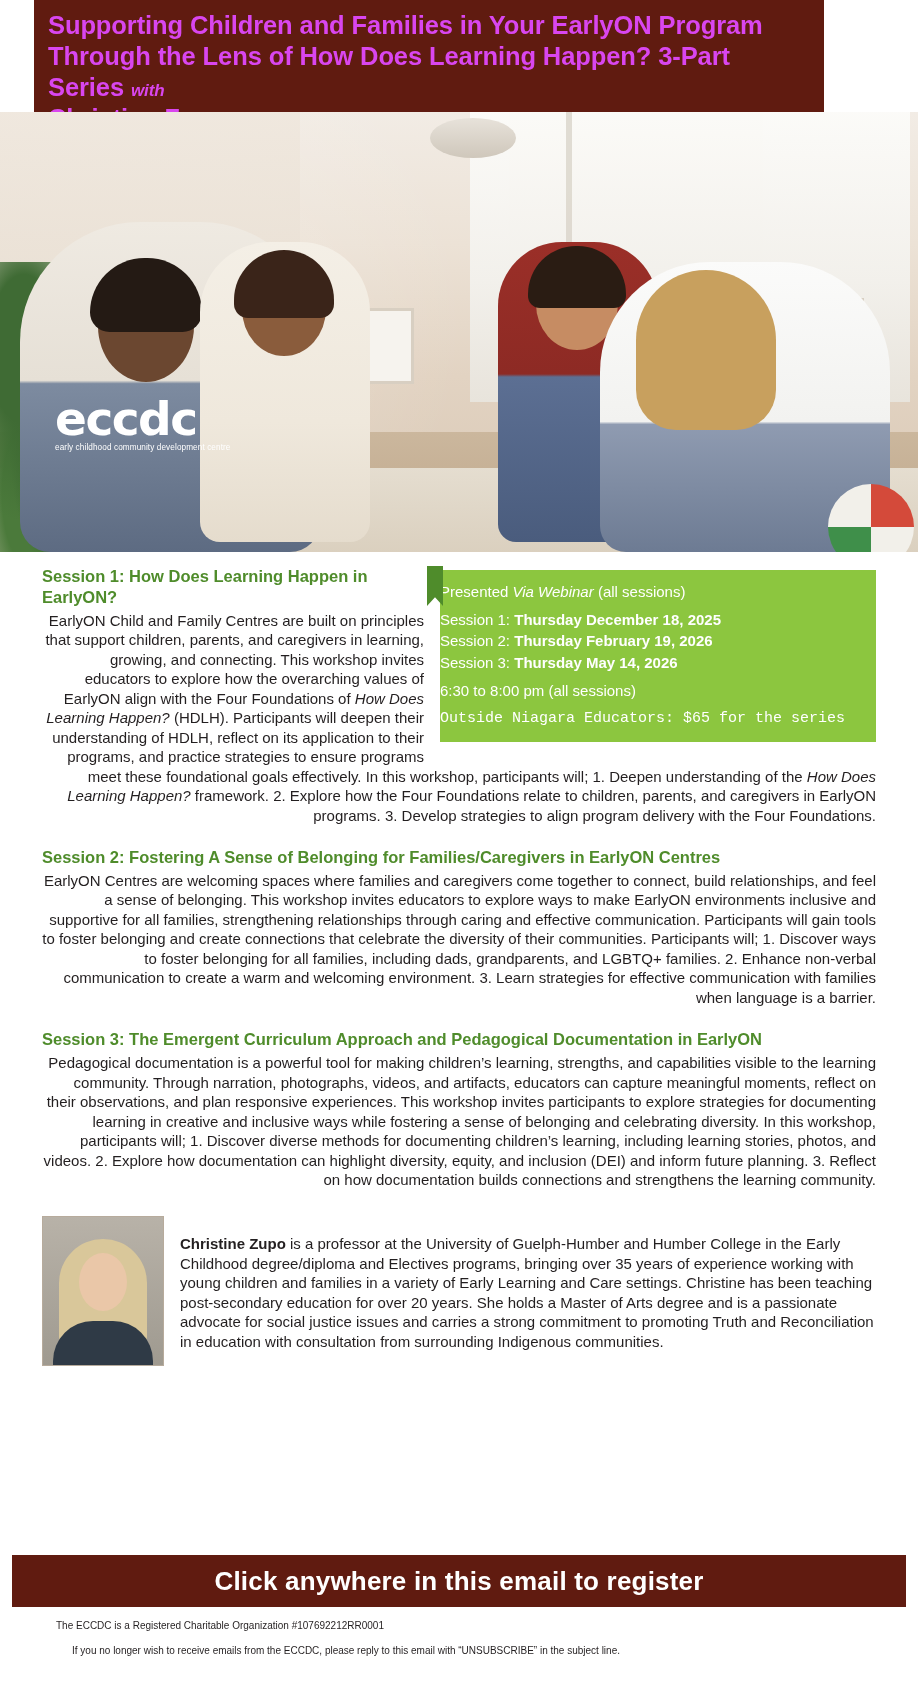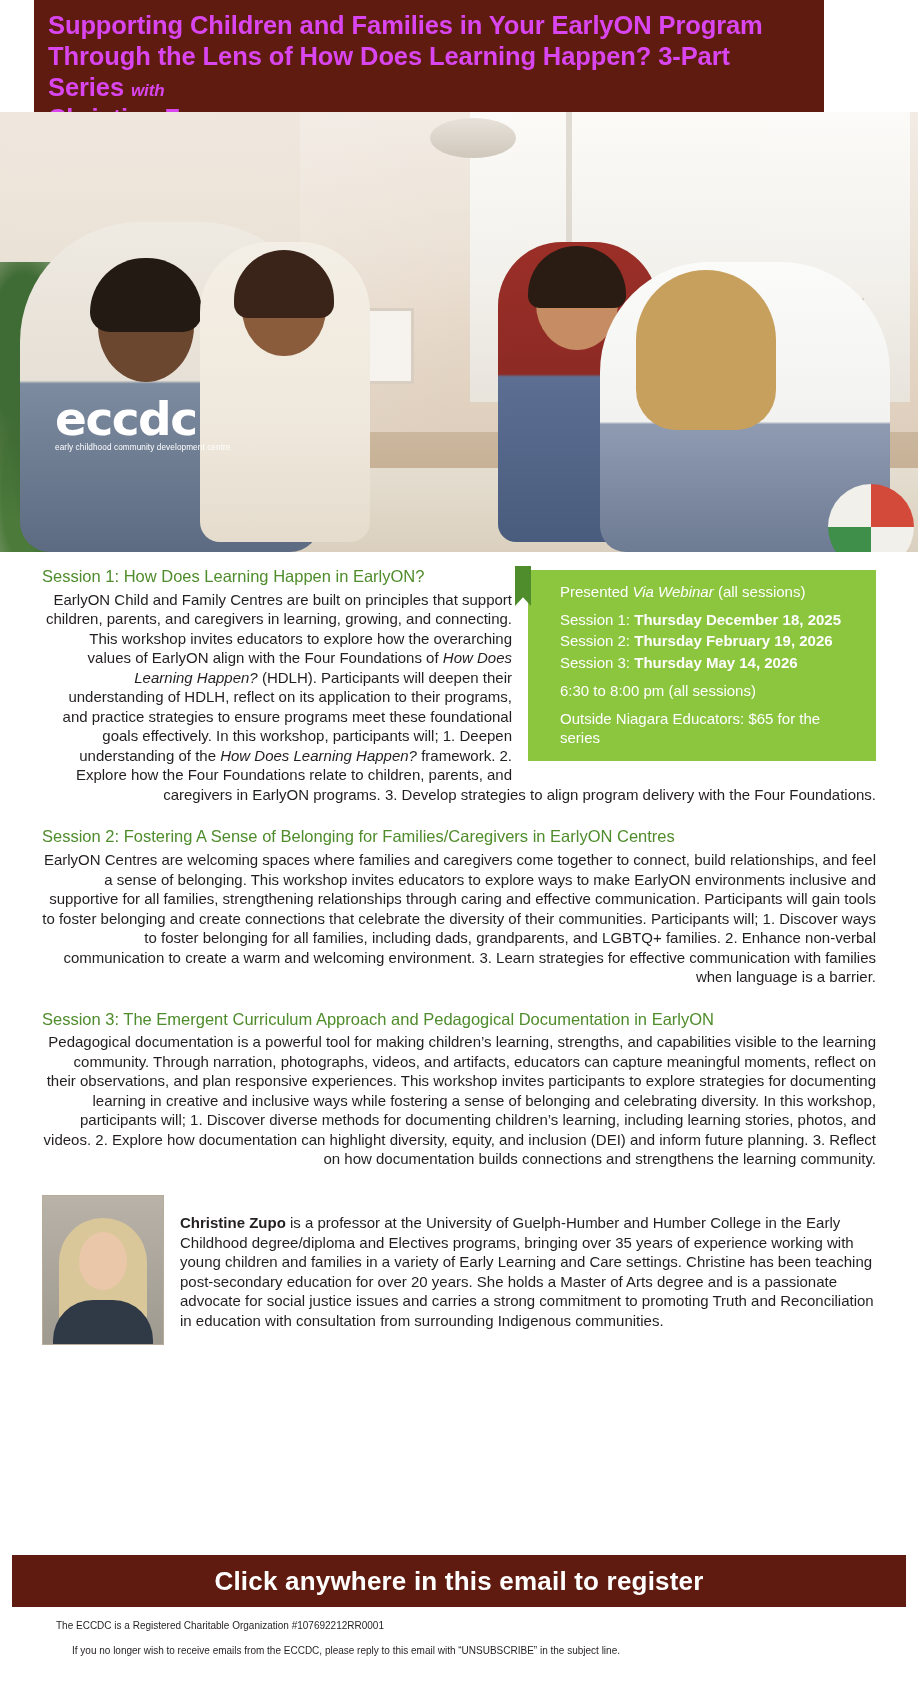--- a/index.html
+++ b/index.html
@@ -202,56 +202,56 @@
     width: 918px;
   }
   .content {
     position: relative;
     margin: 0 42px;
     width: 834px;
   }
 
   .sess-head {
     color: #4f8c2b;
-    font-weight: normal;
+    font-weight: bold;
     font-size: 16.5px;
     line-height: 1.26;
     margin: 12px 0 3px 0;
   }
   .sess-body {
     font-size: 15px;
     line-height: 1.3;
     color: #231f20;
     text-align: right;
   }
   .sess-body i { font-style: italic; }
 
   
   .s1-row { position: relative; }
   .callout {
     float: right;
-    width: 348px;
+    width: 436px;
     background: #8cc63f;
     color: #ffffff;
-    padding: 12px 14px 14px 32px;
+    padding: 12px 14px 14px 0;
     box-sizing: border-box;
     margin: 4px 0 8px 16px;
     position: relative;
   }
   .callout-flag {
     position: absolute;
     left: -13px;
     top: -4px;
     width: 16px;
     height: 40px;
     background: #4f8c2b;
     clip-path: polygon(0 0, 100% 0, 100% 100%, 50% 78%, 0 100%);
   }
   .callout p { margin: 0 0 9px 0; font-size: 15px; line-height: 1.28; }
-  .callout p:last-child { margin-bottom: 0; }
+  .callout p:last-child { margin-bottom: 0; font-family: Liberation Mono, monospace; }
   .callout b { font-weight: bold; }
   .callout .ital { font-style: italic; }
   .tight { margin-bottom: 2px !important; }
 
   
   .bio {
     margin-top: 26px;
     display: flex;
     gap: 16px;
     align-items: center;

